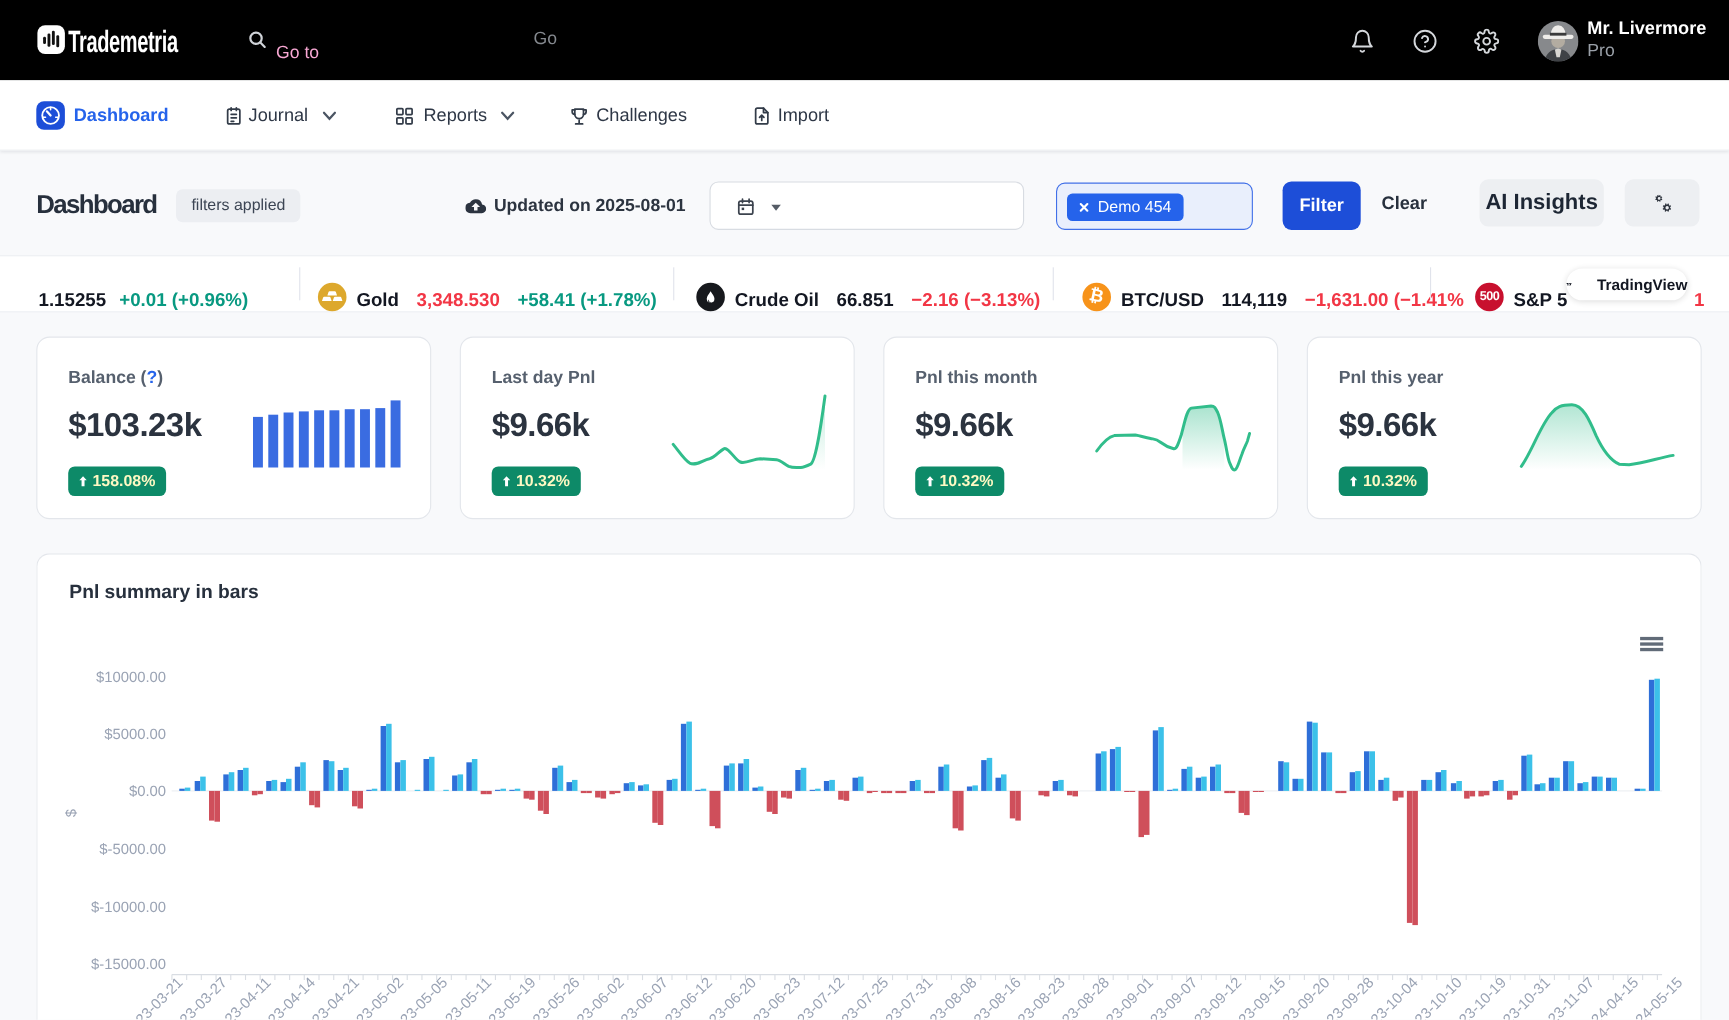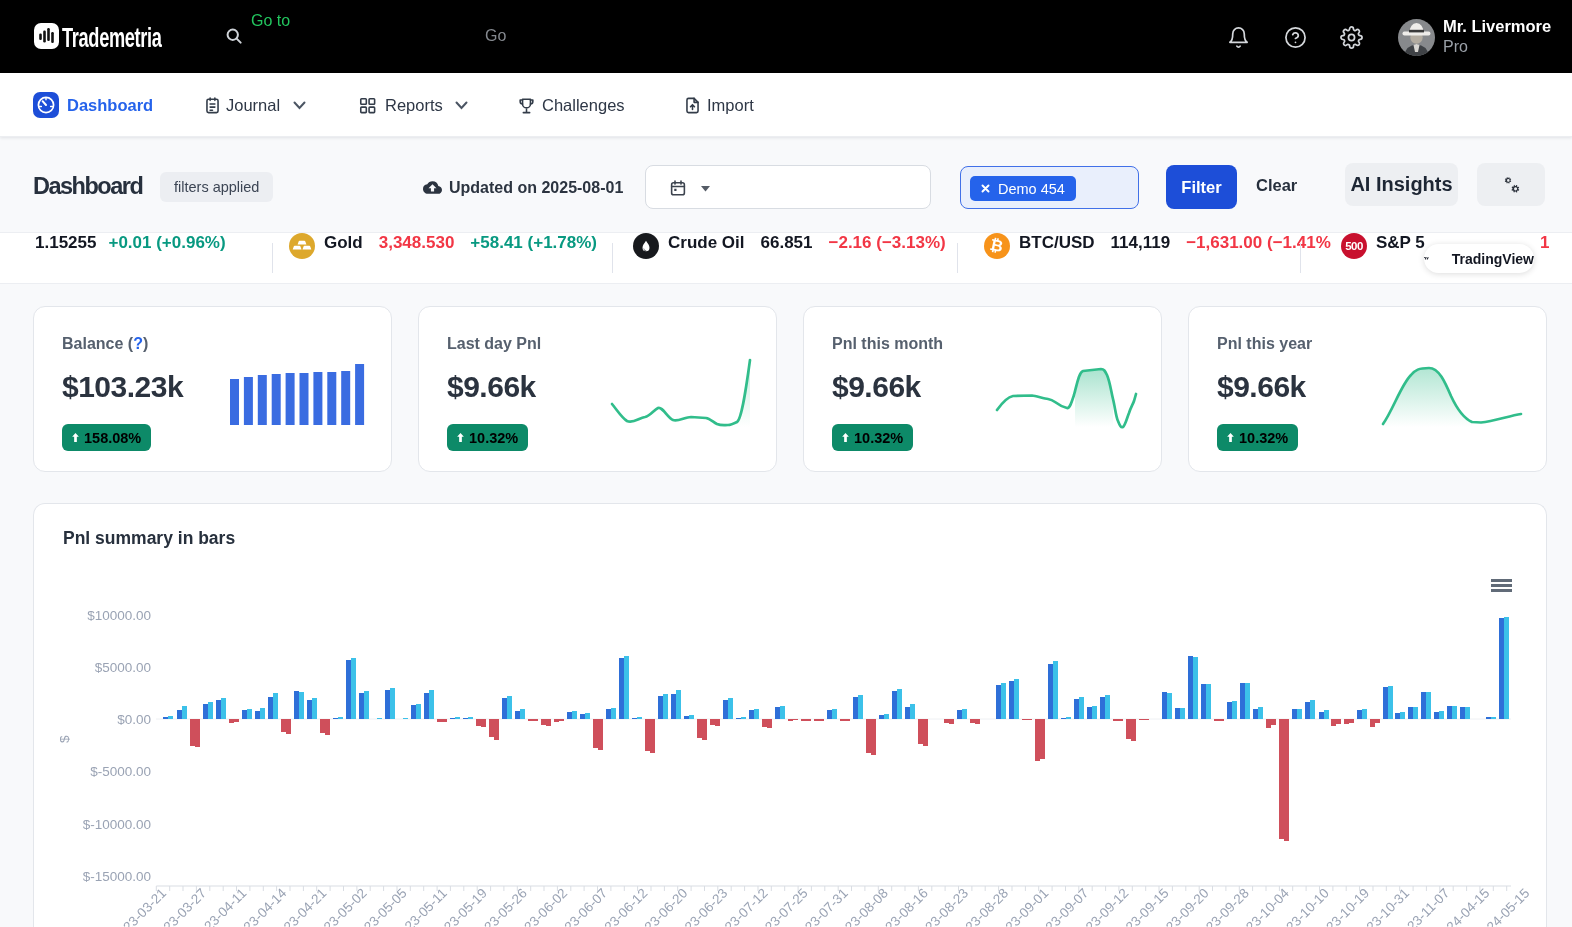--- a/index.html
+++ b/index.html
@@ -31,30 +31,30 @@
 #btn-filter{position:absolute;left:1166px;top:165px;width:71px;height:44px;background:#1d4ed8;border-radius:8px;
  color:#fff;font-size:16.5px;font-weight:600;display:flex;align-items:center;justify-content:center}
 #btn-clear{position:absolute;left:1256px;top:176px;font-size:16.5px;font-weight:600;color:#27303d}
 #btn-ai{position:absolute;left:1345px;top:163px;width:113px;height:43px;background:#edeff2;border-radius:8px;
  color:#1d2634;font-size:20px;font-weight:600;display:flex;align-items:center;justify-content:center}
 #btn-gear{position:absolute;left:1477px;top:163px;width:68px;height:43px;background:#edeff2;border-radius:8px;
  display:flex;align-items:center;justify-content:center}
 
 #ticker{position:absolute;left:0;top:232px;width:1572px;height:52px;background:#fff;
  border-top:1px solid #eceef2;border-bottom:1px solid #eceef2}
-.tk{position:absolute;top:0;height:50px;display:flex;align-items:flex-start;font-size:17px;font-weight:700;color:#131722}
+.tk{position:absolute;top:0;height:50px;display:flex;align-items:flex-end;font-size:17px;font-weight:700;color:#131722}
 .tk .up{color:#089981;font-weight:700}
 .tk .dn{color:#f23645;font-weight:700}
 .tksep{position:absolute;top:10px;width:1px;height:30px;background:#e0e3eb}
 .tkic{width:26px;height:26px;border-radius:50%;margin-right:9px;display:flex;align-items:center;justify-content:center;flex:none}
 
 .card{position:absolute;top:306px;width:359px;height:166px;background:#fff;border:1px solid #e3e6eb;border-radius:12px}
 .card .t{position:absolute;left:28px;top:28px;font-size:16px;font-weight:600;color:#56606e}
 .card .v{position:absolute;left:28px;top:63px;font-size:30px;font-weight:700;color:#2b333f;letter-spacing:-.5px}
-.badge{position:absolute;left:28px;top:117px;height:27px;background:#0d8a68;border-radius:6px;color:#000000;
+.badge{position:absolute;left:28px;top:117px;height:27px;background:#0d8a68;border-radius:6px;color:#fef9c3;
  font-size:14.5px;font-weight:700;display:flex;align-items:center;padding:0 10px 0 7px;gap:2px}
 
 #chart{position:absolute;left:33px;top:503px;width:1514px;height:430px;background:#fff;border:1px solid #e3e6eb;
  border-radius:12px 12px 0 0;border-bottom:none}
 #chart h2{position:absolute;left:29px;top:24px;font-size:17.5px;font-weight:700;color:#27303d}
 </style></head><body>
 <div id="page">
 <div id="topbar">
   <div id="logo">
     <svg width="25" height="26" viewBox="0 0 25 26" style="position:absolute;left:0;top:0">
@@ -64,21 +64,21 @@
         <rect x="13.2" y="5" width="2.6" height="13" rx="1.2"></rect>
         <rect x="17.2" y="9" width="2.6" height="11" rx="1.2"></rect>
       </g>
     </svg>
   </div>
   <div id="logoname">Trademetria</div>
   <svg class="abs" style="left:224px;top:26px" width="20" height="20" viewBox="0 0 24 24" fill="none" stroke="#cfd3d8" stroke-width="2.4" stroke-linecap="round">
         <circle cx="10.5" cy="10.5" r="6.2"></circle>
         <line x1="15.2" y1="15.2" x2="20" y2="20"></line>
       </svg>
-  <div class="tb-txt" style="left:251px;top:12px;color:#22c55e">Go to</div>
+  <div class="tb-txt" style="left:251px;top:40px;color:#f9a8d4">Go to</div>
   <div class="tb-txt" style="left:485px;top:27px;color:#85898f">Go</div>
   <svg class="abs" style="left:1227px;top:26px" width="23" height="23" viewBox="0 0 24 24" fill="none" stroke="#d4d7db" stroke-width="1.8" stroke-linecap="round" stroke-linejoin="round">
         <path d="M18 8A6 6 0 0 0 6 8c0 7-3 9-3 9h18s-3-2-3-9"></path>
         <path d="M13.7 21a2 2 0 0 1-3.4 0"></path>
       </svg>
   <svg class="abs" style="left:1284px;top:26px" width="23" height="23" viewBox="0 0 24 24" fill="none" stroke="#d4d7db" stroke-width="1.8" stroke-linecap="round">
         <circle cx="12" cy="12" r="10"></circle>
         <path d="M9.1 9a3 3 0 0 1 5.8 1c0 2-3 3-3 3"></path>
         <line x1="12" y1="17" x2="12.01" y2="17"></line>
       </svg>

